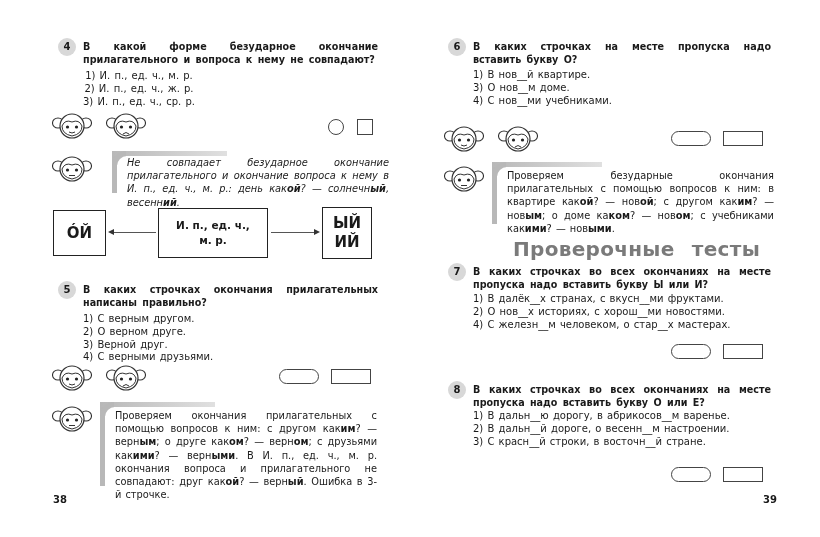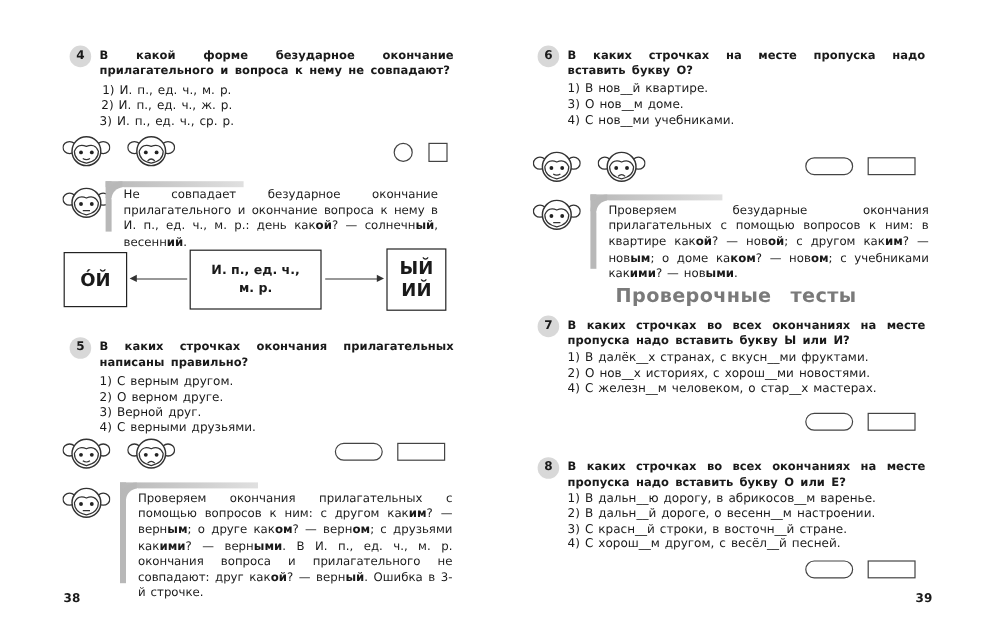--- a/index.html
+++ b/index.html
@@ -32,21 +32,21 @@
   .callout .corner-in { position: absolute; left: 5px; top: 5px; width: 10px; height: 10px; background: #fff; border-top-left-radius: 10px; }
   .callout .txt { position: absolute; font-size: 9.8px; line-height: 13.2px; text-align: justify; text-align-last: left; word-spacing: 1px; }
   .callout .txt b { font-weight: bold; }
 
   .diagram-box { position: absolute; border: 1.3px solid #222; background: #fff; display: flex; align-items: center; justify-content: center; text-align: center; font-weight: bold; }
   .arrow-line { position: absolute; height: 1px; background: #555; }
   .arrow-head-left { position: absolute; width: 0; height: 0; border-top: 3px solid transparent; border-bottom: 3px solid transparent; border-right: 6px solid #333; }
   .arrow-head-right { position: absolute; width: 0; height: 0; border-top: 3px solid transparent; border-bottom: 3px solid transparent; border-left: 6px solid #333; }
 
   .page-number { position: absolute; font-weight: bold; font-size: 10px; }
-  .section-title { position: absolute; font-weight: bold; font-size: 16px; color: #7a7a7a; letter-spacing: 0.3px; word-spacing: 10px; font-family: "DejaVu Sans", sans-serif; }
+  .section-title { position: absolute; font-weight: bold; font-size: 20px; color: #7a7a7a; letter-spacing: 0.3px; word-spacing: 10px; font-family: "DejaVu Sans", sans-serif; }
 </style>
 </head>
 <body>
 
 <div class="page page-left">
 
   <div class="task" style="left:58px; top:40px; width:320px;">
     <div class="task-num">4</div>
     <div class="task-q" style="top:0; width:295px;">В какой форме безударное окончание прилагательного и вопроса к нему не совпадают?</div>
     <div class="opts" style="top:30px;text-align:center;">
@@ -80,21 +80,21 @@
 
   <svg class="monkey" style="left:52px; top:155px;" viewBox="0 0 40 28">
     <ellipse cx="6" cy="11" rx="5.5" ry="5" fill="#fff" stroke="#333" stroke-width="1.1"></ellipse>
     <ellipse cx="34" cy="11" rx="5.5" ry="5" fill="#fff" stroke="#333" stroke-width="1.1"></ellipse>
     <ellipse cx="20" cy="14" rx="12" ry="12" fill="#fff" stroke="#333" stroke-width="1.2"></ellipse>
     <path d="M10 14 Q13 7 20 10 Q27 7 30 14 Q30 22 20 24 Q10 22 10 14Z" fill="#fff" stroke="#333" stroke-width="1"></path>
     <circle cx="15.5" cy="15" r="1.6" fill="#222"></circle>
       <circle cx="24.5" cy="15" r="1.6" fill="#222"></circle>
     <path d="M17 20.5 L23 20.5" fill="none" stroke="#333" stroke-width="1"></path>
   </svg>
-  <div class="callout" style="left:88px; top:151px; width:280px; height:42px;">
+  <div class="callout" style="left:112px; top:151px; width:280px; height:42px;font-style:italic;">
     <div class="bar" style="height:42px;"></div>
     <div class="topbar" style="width:115px;"></div>
     <div class="corner"></div>
       <div class="corner-in"></div>
     <div class="txt" id="hint4" style="left:15px; top:5px; width:262px;">Не совпадает безударное окончание прилагательного и окончание вопроса к нему в И. п., ед. ч., м. р.: день как<b>ой</b>? — солнечн<b>ый</b>, весенн<b>ий</b>.</div>
   </div>
 
   <div class="diagram-box" style="left:53px; top:210px; width:53px; height:46px; font-size:15px;">ÓЙ</div>
   <div class="arrow-line" style="left:112px; top:232px; width:44px;"></div>
   <div class="arrow-head-left" style="left:108px; top:229px;"></div>
@@ -227,20 +227,19 @@
   <div class="oval-box" style="left:261px; top:344px;"></div>
   <div class="rect-box" style="left:313px; top:344px;"></div>
 
   <div class="task" style="left:38px; top:383px; width:330px;">
     <div class="task-num">8</div>
     <div class="task-q" style="top:0; width:298px;">В каких строчках во всех окончаниях на месте пропуска надо вставить букву О или Е?</div>
     <div class="opts" style="top:27px;">
       <div>1) В дальн__ю дорогу, в абрикосов__м варенье.</div>
       <div>2) В дальн__й дороге, о весенн__м настроении.</div>
       <div>3) С красн__й строки, в восточн__й стране.</div>
-      <div>4) С хорош__м другом, с весёл__й песней.</div>
     </div>
   </div>
   <div class="oval-box" style="left:261px; top:467px;"></div>
   <div class="rect-box" style="left:313px; top:467px;"></div>
 
   <div class="page-number" style="left:353px; top:494px;">39</div>
 </div>
 
 </body></html>

